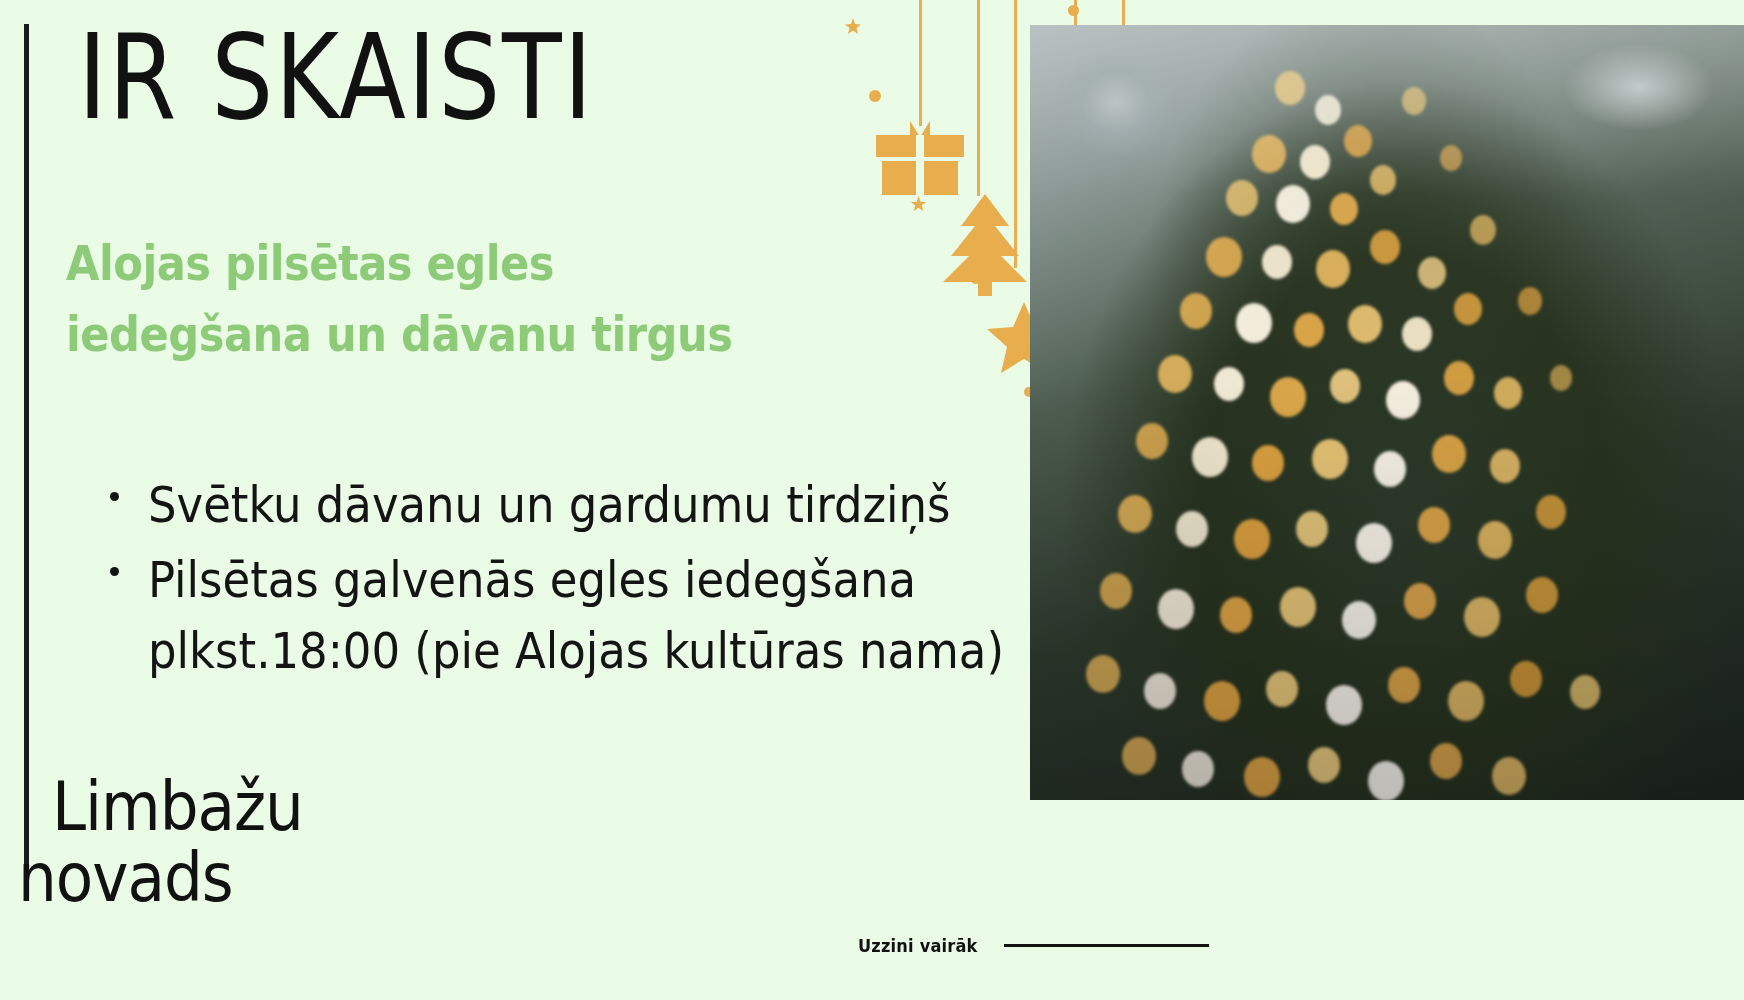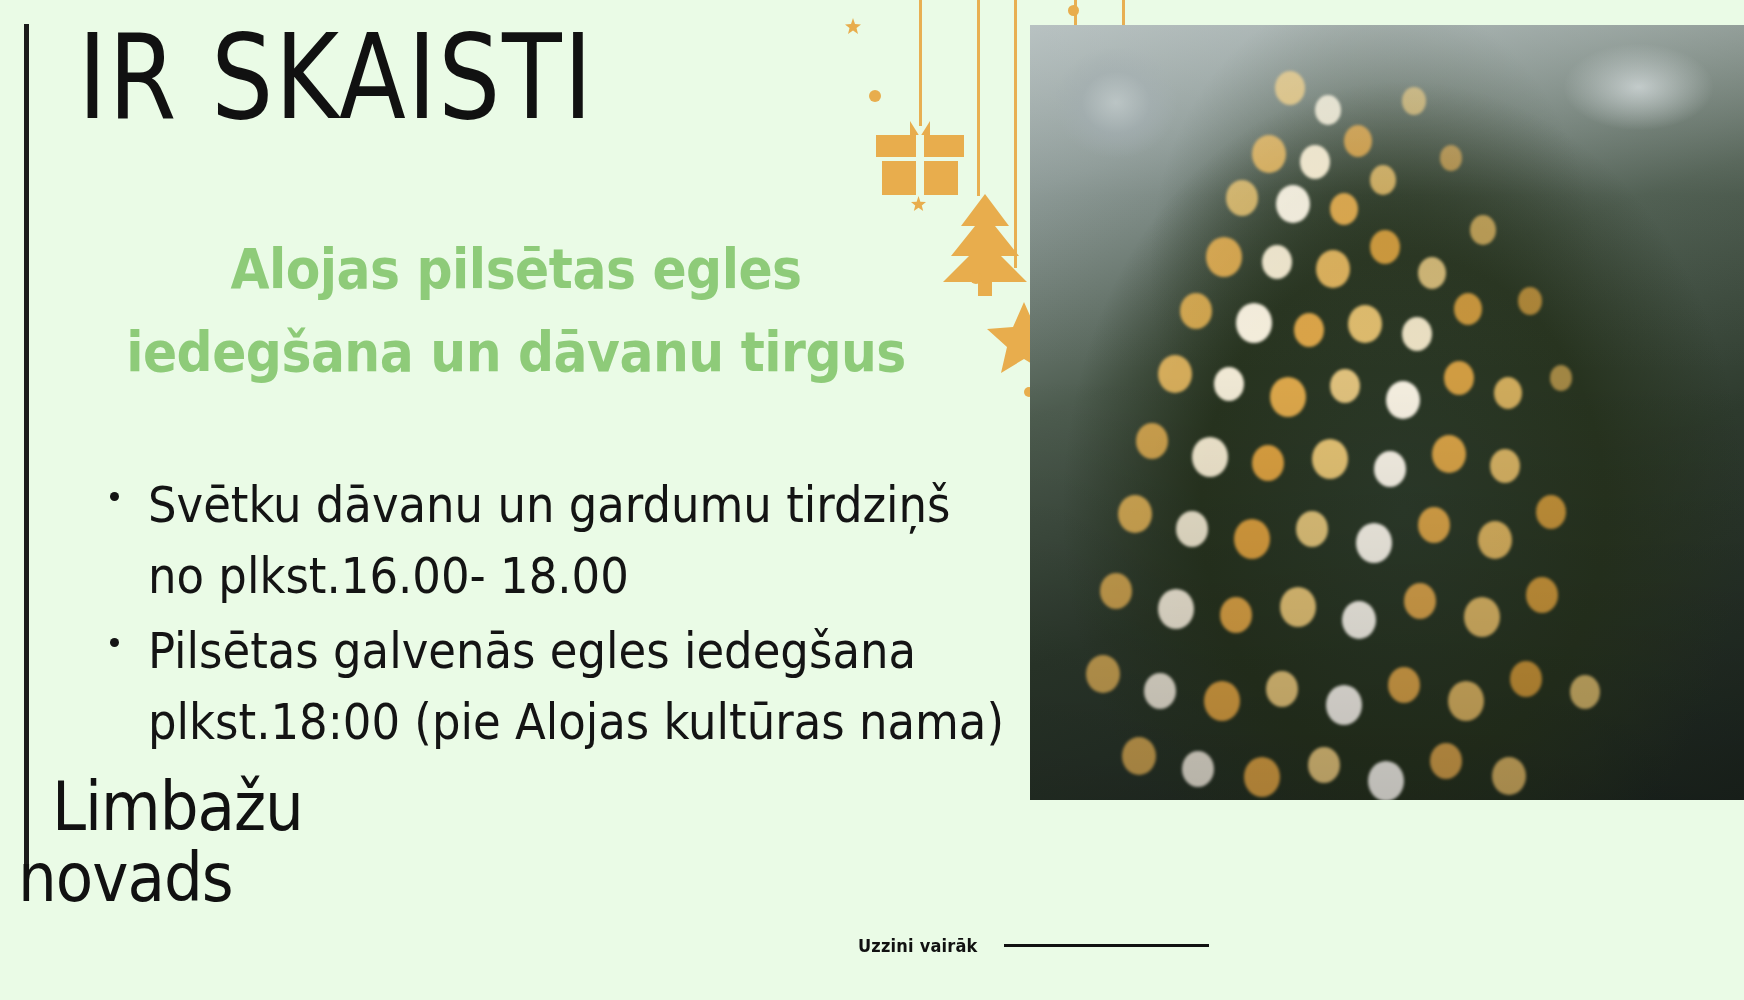--- a/index.html
+++ b/index.html
@@ -25,22 +25,22 @@
     position:absolute; left:78px; top:18px;
     font-family:"Liberation Sans Narrow","DejaVu Sans Condensed","Liberation Sans", sans-serif;
     font-size:118px; line-height:1.0; letter-spacing:2px;
     font-weight:300; color:#111; white-space:nowrap;
     transform:scaleX(0.92); transform-origin:left top;
   }
 
   .subtitle {
     position:absolute; left:66px; top:228px; width:900px;
     font-family:"Liberation Sans Narrow","DejaVu Sans Condensed","Liberation Sans", sans-serif;
-    font-size:56px; line-height:1.48; font-weight:bold;
-    color:#8ecb79; letter-spacing:-0.5px;text-align:center;
+    font-size:48px; line-height:1.48; font-weight:bold;
+    color:#8ecb79; letter-spacing:-0.5px;
   }
   .subtitle div { white-space:nowrap; }
 
   
   .bullets {
     position:absolute; left:100px; top:470px; width:830px;
     font-family:"Liberation Sans Narrow","DejaVu Sans Condensed","Liberation Sans", sans-serif;
     font-size:50px; line-height:1.42; color:#141414; font-weight:400;
   }
   .bullet-item { position:relative; padding-left:48px; margin-bottom:4px; }
@@ -112,21 +112,20 @@
 
   <div class="subtitle">
     <div>Alojas pilsētas egles</div>
     <div>iedegšana un dāvanu tirgus</div>
   </div>
 
   <div class="bullets">
     <div class="bullet-item">
       <span class="bullet-dot"></span>
       <div class="bullet-line">Svētku dāvanu un gardumu tirdziņš</div>
-      <div class="bullet-line">no plkst.16.00- 18.00</div>
     </div>
     <div class="bullet-item">
       <span class="bullet-dot"></span>
       <div class="bullet-line">Pilsētas galvenās egles iedegšana</div>
       <div class="bullet-line">plkst.18:00 (pie Alojas kultūras nama)</div>
     </div>
   </div>
 
   <div class="logo">
     <div class="l1">Limbažu</div>

